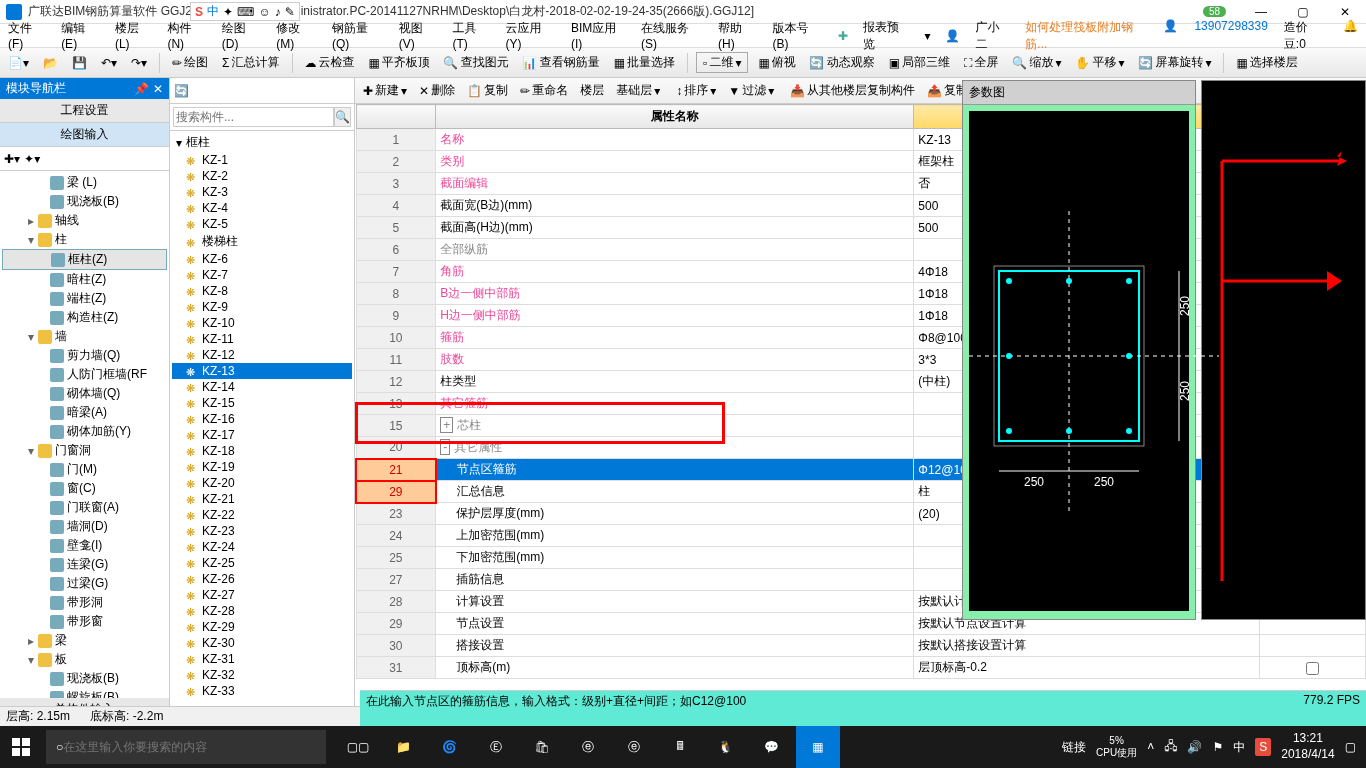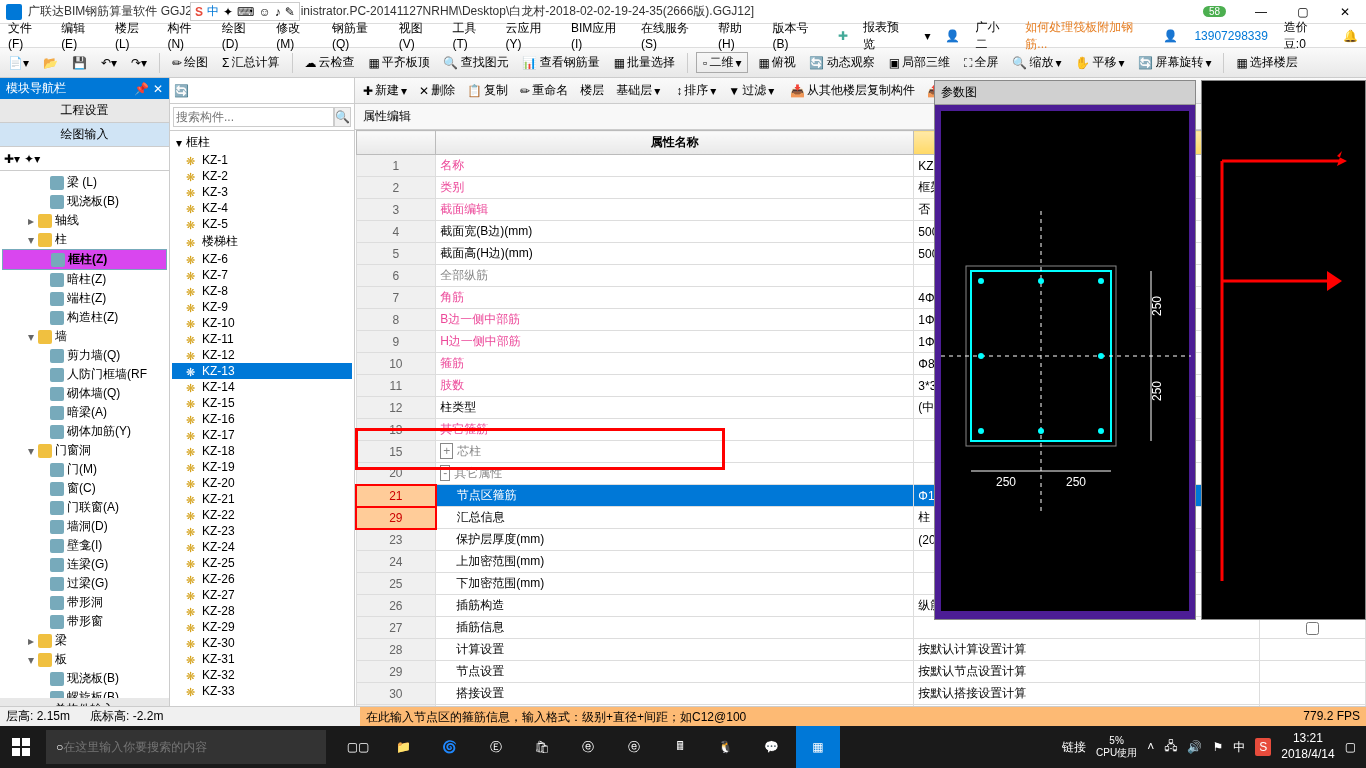--- a/index.html
+++ b/index.html
@@ -5,21 +5,21 @@
 *{margin:0;padding:0;box-sizing:border-box;font-family:"Microsoft YaHei","SimSun",sans-serif;font-size:12px}
 body{background:#f0f0f0;overflow:hidden;width:1366px;height:768px;position:relative}
 .titlebar{height:24px;background:#fff;display:flex;align-items:center;padding:0 6px;border-bottom:1px solid #ddd}
 .titlebar .icon{width:16px;height:16px;background:#0078d7;border-radius:2px;margin-right:6px}
 .titlebar .title{flex:1;color:#333}
 .titlebar .winbtns{display:flex;gap:12px}
 .titlebar .winbtns span{width:30px;text-align:center;cursor:pointer}
 .titlebar .badge{background:#4caf50;color:#fff;border-radius:8px;padding:0 6px;margin-right:20px;font-size:10px}
 .menubar{height:24px;background:#fff;display:flex;align-items:center;padding:0 4px;border-bottom:1px solid #ddd;gap:7px}
 .menubar span{padding:0 4px;cursor:pointer}
-.menubar .right{margin-left:auto;display:flex;align-items:center;gap:8px}
+.menubar .right{margin-left:auto;display:flex;gap:8px}
 .menubar .orange{color:#e67e22}
 .menubar .blue{color:#0078d7}
 .toolbar{height:30px;background:linear-gradient(#fafafa,#e8e8e8);display:flex;align-items:center;padding:0 4px;border-bottom:1px solid #ccc;gap:6px}
 .toolbar .btn{display:flex;align-items:center;gap:2px;padding:2px 4px;cursor:pointer}
 .toolbar .sep{width:1px;height:20px;background:#ccc;margin:0 2px}
 .main{display:flex;height:668px}
 .leftpanel{width:170px;background:#fff;border-right:1px solid #ccc;display:flex;flex-direction:column}
 .leftpanel .hdr{background:#0078d7;color:#fff;padding:2px 6px;display:flex;justify-content:space-between;align-items:center}
 .leftpanel .section{background:#e8e8e8;text-align:center;padding:3px;border-bottom:1px solid #ccc;cursor:pointer}
 .leftpanel .tbar{height:24px;border-bottom:1px solid #ccc;display:flex;align-items:center;padding:0 4px;gap:4px}
@@ -55,26 +55,26 @@
 .grid td.name{width:180px}
 .grid td.name.link{color:#ec4899}
 .grid td.val{width:130px}
 .grid td.chk{width:30px;text-align:center}
 .grid tr.sel td{background:#0078d7;color:#fff}
 .grid tr.sel td.num{background:#ffcc99;color:#c00}
 .grid .indent2{padding-left:20px}
 .grid tr.grp td.name{color:#888}
 .grid input[type=checkbox]{vertical-align:middle}
 .hlbox{position:absolute;border:3px solid red;pointer-events:none}
-.paramview{position:absolute;right:170px;top:80px;width:262px;height:540px;background:#4c1d95;border:1px solid #888;z-index:10}
+.paramview{position:absolute;right:170px;top:80px;width:234px;height:540px;background:#86efac;border:1px solid #888;z-index:10}
 .paramview .hdr{background:#d0d0d0;padding:3px 6px;border-bottom:1px solid #999}
 .paramview .canvas{background:#000;margin:6px;height:500px;position:relative}
 .reddiag{position:absolute;right:0;top:80px;width:165px;height:540px;background:#000;border:1px solid #888}
 .statusbar{position:absolute;bottom:42px;left:0;right:0;height:20px;background:#f0f0f0;border-top:1px solid #ccc;display:flex;align-items:center;padding:0 6px;gap:20px}
-.hintbar{position:absolute;bottom:42px;left:360px;right:0;height:20px;background:#fdba74;border-top:1px solid #ccc;padding:2px 6px;display:flex}
+.hintbar{position:absolute;bottom:42px;left:360px;right:0;height:36px;background:#5eead4;border-top:1px solid #ccc;padding:2px 6px;display:flex}
 .hintbar .fps{margin-left:auto}
 .taskbar{position:absolute;bottom:0;left:0;right:0;height:42px;background:#1a1a1a;display:flex;align-items:center;color:#fff}
 .taskbar .start{width:42px;height:42px;display:flex;align-items:center;justify-content:center;cursor:pointer}
 .taskbar .search{display:flex;align-items:center;background:#333;height:34px;padding:0 10px;width:280px;margin-left:4px}
 .taskbar .search input{background:none;border:none;color:#888;flex:1;outline:none}
 .taskbar .apps{display:flex;gap:2px;margin-left:10px}
 .taskbar .apps .app{width:44px;height:42px;display:flex;align-items:center;justify-content:center;cursor:pointer}
 .taskbar .tray{margin-left:auto;display:flex;align-items:center;gap:10px;padding-right:10px}
 .taskbar .clock{text-align:center;line-height:1.3}
 svg{display:block}
@@ -170,21 +170,21 @@
   <div class="section" style="background:#d0e4f5">绘图输入</div>
   <div class="tbar">
         <span>✚▾</span> 
         <span>✦▾</span>
       </div>
   <div class="tree" id="tree">
         <div class="node l3"><span class="exp"></span><span class="fico" style="background:#7ab;border-radius:2px"></span>梁 (L)</div>
         <div class="node l3"><span class="exp"></span><span class="fico" style="background:#7ab;border-radius:2px"></span>现浇板(B)</div>
         <div class="node l2"><span class="exp">▸</span><span class="fico" style="background:#f0c040;border-radius:2px"></span>轴线</div>
         <div class="node l2"><span class="exp">▾</span><span class="fico" style="background:#f0c040;border-radius:2px"></span>柱</div>
-        <div class="node l3" style="background: #d946ef; border: 1px solid rgb(119, 170, 187); font-weight: bold;"><span class="exp"></span><span class="fico" style="background:#7ab;border-radius:2px"></span>框柱(Z)</div>
+        <div class="node l3" style="background: #e5e5e5; border: 1px solid rgb(119, 170, 187);"><span class="exp"></span><span class="fico" style="background:#7ab;border-radius:2px"></span>框柱(Z)</div>
         <div class="node l3"><span class="exp"></span><span class="fico" style="background:#7ab;border-radius:2px"></span>暗柱(Z)</div>
         <div class="node l3"><span class="exp"></span><span class="fico" style="background:#7ab;border-radius:2px"></span>端柱(Z)</div>
         <div class="node l3"><span class="exp"></span><span class="fico" style="background:#7ab;border-radius:2px"></span>构造柱(Z)</div>
         <div class="node l2"><span class="exp">▾</span><span class="fico" style="background:#f0c040;border-radius:2px"></span>墙</div>
         <div class="node l3"><span class="exp"></span><span class="fico" style="background:#7ab;border-radius:2px"></span>剪力墙(Q)</div>
         <div class="node l3"><span class="exp"></span><span class="fico" style="background:#7ab;border-radius:2px"></span>人防门框墙(RF</div>
         <div class="node l3"><span class="exp"></span><span class="fico" style="background:#7ab;border-radius:2px"></span>砌体墙(Q)</div>
         <div class="node l3"><span class="exp"></span><span class="fico" style="background:#7ab;border-radius:2px"></span>暗梁(A)</div>
         <div class="node l3"><span class="exp"></span><span class="fico" style="background:#7ab;border-radius:2px"></span>砌体加筋(Y)</div>
         <div class="node l2"><span class="exp">▾</span><span class="fico" style="background:#f0c040;border-radius:2px"></span>门窗洞</div>
@@ -266,21 +266,20 @@
    <span class="sep"></span>
    <span class="btn">↕<span>排序</span> ▾</span>
    <span class="btn">▼<span>过滤</span> ▾</span>
    <span class="sep"></span>
    <span class="btn">📥<span>从其他楼层复制构件</span></span>
    <span class="btn">📤<span>复制构件到其他楼层</span></span>
    <span class="btn">
           <span>查找</span>
         </span>
   </div>
-  <div class="propedit">属性编辑</div>
   <div class="gridwrap">
    <table class="grid">
     <thead>
             <tr>
      <th style="width:30px"></th>
      <th>属性名称</th>
      <th class="val">属性值</th>
      <th style="width:40px">附加</th>
     </tr>
           </thead>
@@ -396,26 +395,20 @@
             <tr>
               <td class="num">24</td>
               <td class="name indent2">上加密范围(mm)</td>
               <td class="val"></td>
               <td class="chk"><input type="checkbox" style=""></td>
             </tr>
             <tr>
               <td class="num">25</td>
               <td class="name indent2">下加密范围(mm)</td>
               <td class="val"></td>
-              <td class="chk"><input type="checkbox" style=""></td>
-            </tr>
-            <tr>
-              <td class="num">26</td>
-              <td class="name indent2">插筋构造</td>
-              <td class="val">纵筋锚固</td>
               <td class="chk"><input type="checkbox" style=""></td>
             </tr>
             <tr>
               <td class="num">27</td>
               <td class="name indent2">插筋信息</td>
               <td class="val"></td>
               <td class="chk"><input type="checkbox" style=""></td>
             </tr>
             <tr>
               <td class="num">28</td>

